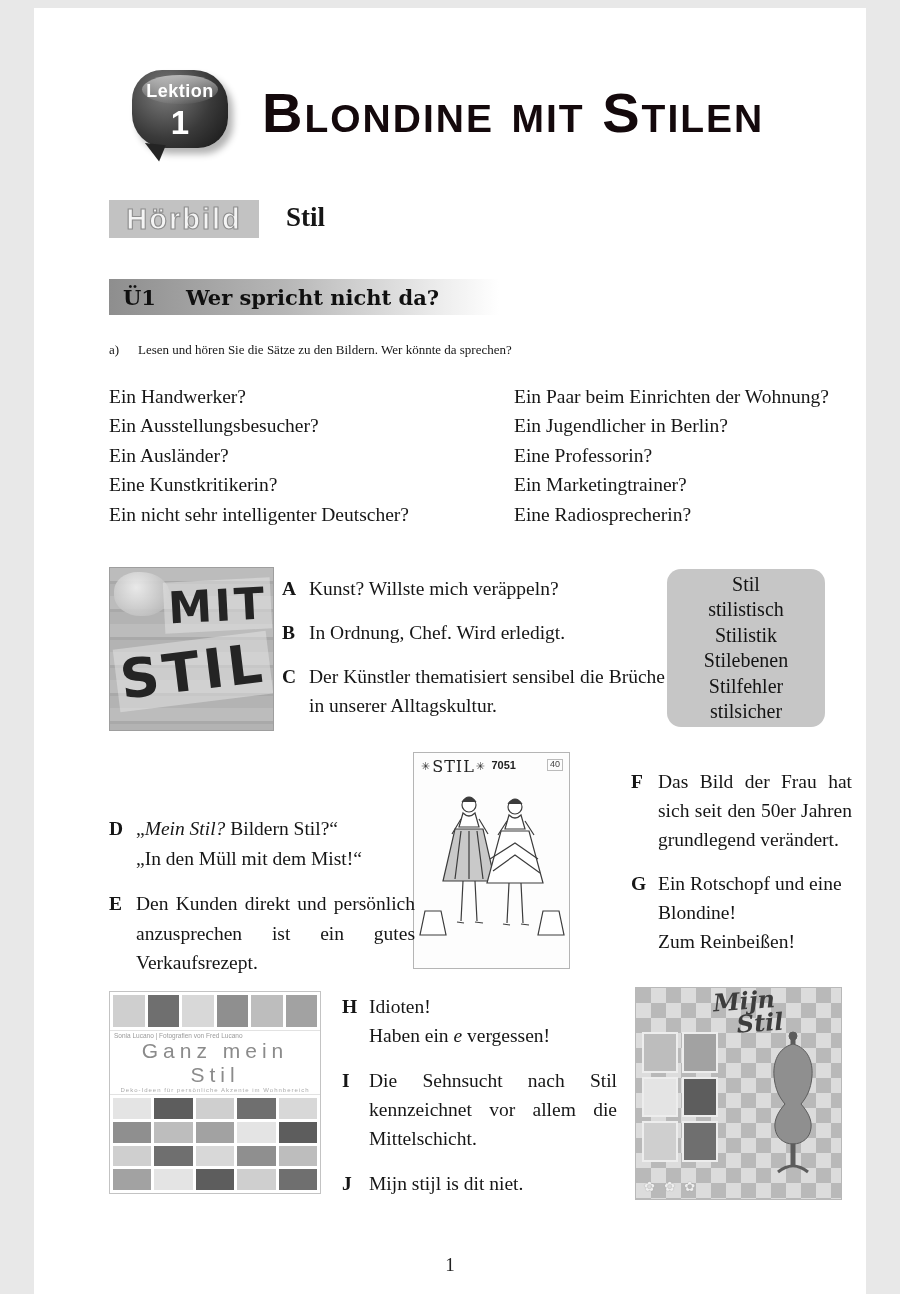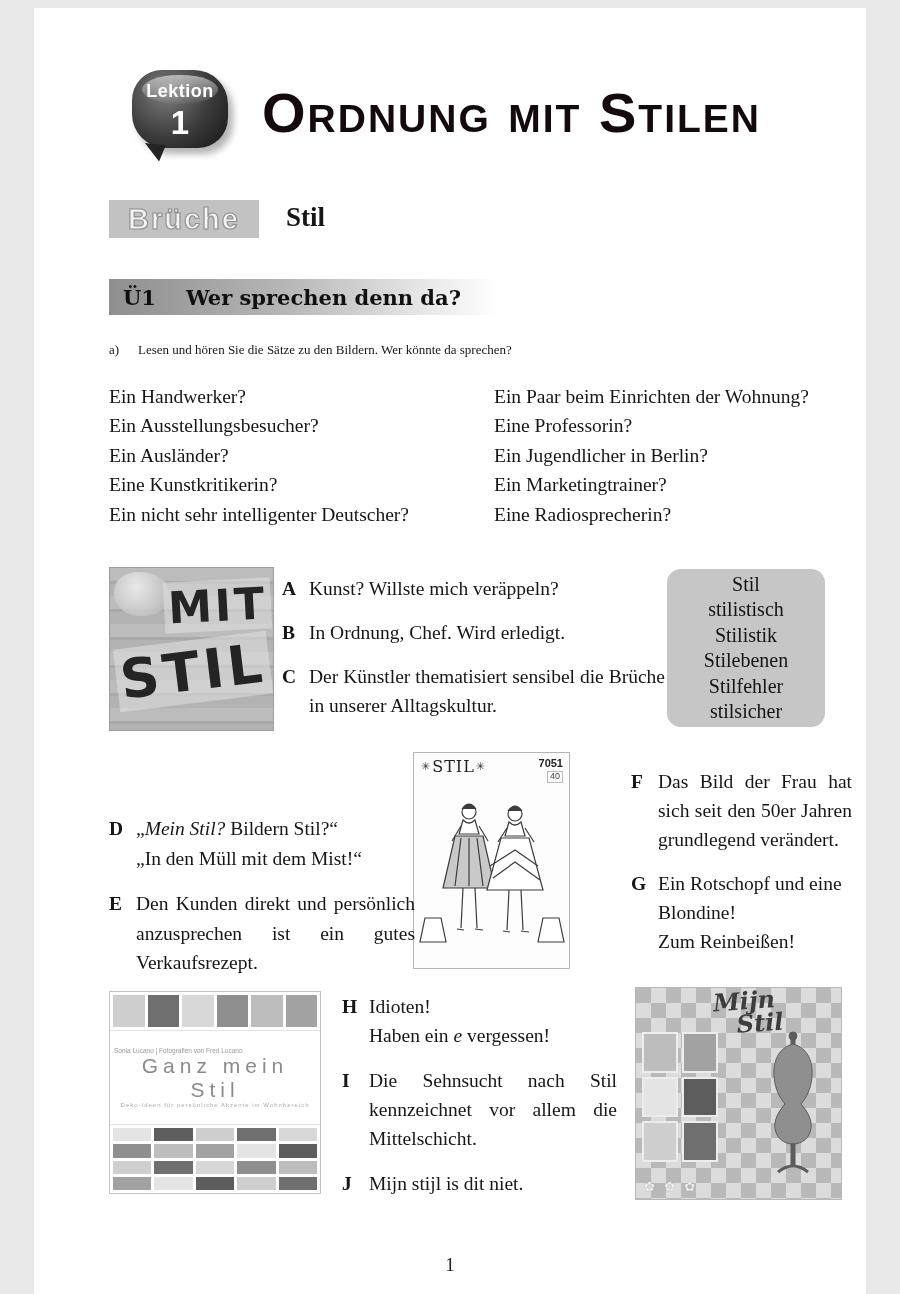--- a/index.html
+++ b/index.html
@@ -40,21 +40,21 @@
   .ex-num{font-family:"DejaVu Serif",serif;font-weight:700;font-size:21px;margin-right:30px;color:#101010;}
   .ex-title{font-family:"DejaVu Serif",serif;font-weight:700;font-size:21px;color:#101010;}
 
   
   .instruction{position:absolute;left:75px;top:334px;font-size:13px;}
   .part{display:inline-block;width:29px;}
 
   
   .q-col{position:absolute;top:374px;font-size:19.5px;}
   .q-left{left:75px;}
-  .q-right{left:460px;}
+  .q-right{left:480px;}
   .q{line-height:29.4px;}
 
   
   .stmt{display:flex;font-size:19.5px;line-height:29px;}
   .letter{width:27px;flex:0 0 27px;font-weight:700;}
   .stext{flex:1;}
   .just{text-align:justify;hyphens:auto;-webkit-hyphens:auto;}
   .blk{display:block;}
 
   .abc{position:absolute;left:248px;top:566px;width:383px;}
@@ -85,30 +85,30 @@
          padding:0 4px;background:rgba(236,236,236,.45);}
   .ms-mit{left:54px;top:12px;font-size:44px;letter-spacing:3px;transform:rotate(-3deg);}
   .ms-stil{left:6px;top:72px;font-size:54px;letter-spacing:4px;transform:rotate(-7deg);}
 
   
   .pattern{position:absolute;left:379px;top:744px;width:157px;height:217px;background:#fdfdfd;
          border:1px solid #b5b5b5;box-sizing:border-box;}
   .pat-head{display:flex;justify-content:space-between;align-items:flex-start;padding:4px 6px 0 6px;}
   .pat-brand{font-family:"DejaVu Serif",serif;font-weight:400;font-size:16px;letter-spacing:1px;color:#222;}
   .orn{font-size:11px;vertical-align:2px;color:#333;padding:0 1px;}
-  .pat-codes{display:flex;flex-direction:column;align-items:flex-end;line-height:1.1;}
+  .pat-codes{display:flex;flex-direction:row;align-items:flex-end;line-height:1.1;gap:31px;}
   .pat-number{font-family:"Liberation Sans",sans-serif;font-weight:700;font-size:11px;color:#222;}
   .pat-size{font-family:"Liberation Sans",sans-serif;font-size:9px;color:#444;border:1px solid #bbb;padding:0 2px;margin-top:2px;}
   .pattern svg{display:block;margin:0 auto;}
 
   
   .ganz{position:absolute;left:75px;top:983px;width:212px;height:203px;border:1px solid #c3c3c3;
          box-sizing:border-box;display:flex;flex-direction:column;background:#fff;}
   .ganz-top{display:grid;grid-template-columns:repeat(6,1fr);gap:3px;padding:3px;height:32px;flex:0 0 auto;}
-  .ganz-band{flex:0 0 auto;text-align:center;padding:16px 2px;border-top:1px solid #e2e2e2;border-bottom:1px solid #e2e2e2;}
+  .ganz-band{flex:0 0 auto;text-align:center;padding:1px 2px;border-top:1px solid #e2e2e2;border-bottom:1px solid #e2e2e2;}
   .ganz-credit{font-family:"Liberation Sans",sans-serif;font-size:6.5px;color:#9a9a9a;text-align:left;padding-left:2px;}
   .ganz-title{font-family:"Liberation Sans",sans-serif;font-size:21px;letter-spacing:5px;color:#8b8b8b;}
   .ganz-sub{font-family:"Liberation Sans",sans-serif;font-size:6px;letter-spacing:1px;color:#ababab;}
   .ganz-grid{display:grid;grid-template-columns:repeat(5,1fr);gap:3px;padding:3px;flex:1;}
   .tile{width:100%;height:100%;min-height:8px;}
 
   
   .mijn{position:absolute;left:601px;top:979px;width:207px;height:213px;border:1px solid #b8b8b8;
          box-sizing:border-box;overflow:hidden;
          background:repeating-conic-gradient(#dcdcdc 0% 25%, #b9b9b9 0% 50%) 0 0 / 30px 30px;}
@@ -128,45 +128,45 @@
 </head>
 <body>
 
 <div class="sheet">
 
   <div class="badge">
     <div class="badge-label">Lektion</div>
     <div class="badge-num">1</div>
   </div>
 
-  <h1 class="title">Ordnung mit Stilen</h1>
-
-  <div class="hoerbild">Brüche</div>
+  <h1 class="title">Blondine mit Stilen</h1>
+
+  <div class="hoerbild">Hörbild</div>
   <div class="hoerbild-topic">Stil</div>
 
   <div class="ex-bar">
     <span class="ex-num">Ü1</span>
-    <span class="ex-title">Wer sprechen denn da?</span>
+    <span class="ex-title">Wer spricht nicht da?</span>
   </div>
 
   <div class="instruction">
     <span class="part">a)</span><span>Lesen und hören Sie die Sätze zu den Bildern. Wer könnte da sprechen?</span>
   </div>
 
   <div class="q-col q-left">
     <div class="q">Ein Handwerker?</div>
     <div class="q">Ein Ausstellungsbesucher?</div>
     <div class="q">Ein Ausländer?</div>
     <div class="q">Eine Kunstkritikerin?</div>
     <div class="q">Ein nicht sehr intelligenter Deutscher?</div>
   </div>
   <div class="q-col q-right">
     <div class="q">Ein Paar beim Einrichten der Wohnung?</div>
+    <div class="q">Ein Jugendlicher in Berlin?</div>
     <div class="q">Eine Professorin?</div>
-    <div class="q">Ein Jugendlicher in Berlin?</div>
     <div class="q">Ein Marketingtrainer?</div>
     <div class="q">Eine Radiosprecherin?</div>
   </div>
 
   <div class="img-mitstil">
     <div class="crumple"></div>
     <div class="ms-word ms-mit">MIT</div>
     <div class="ms-word ms-stil">STIL</div>
   </div>
 

